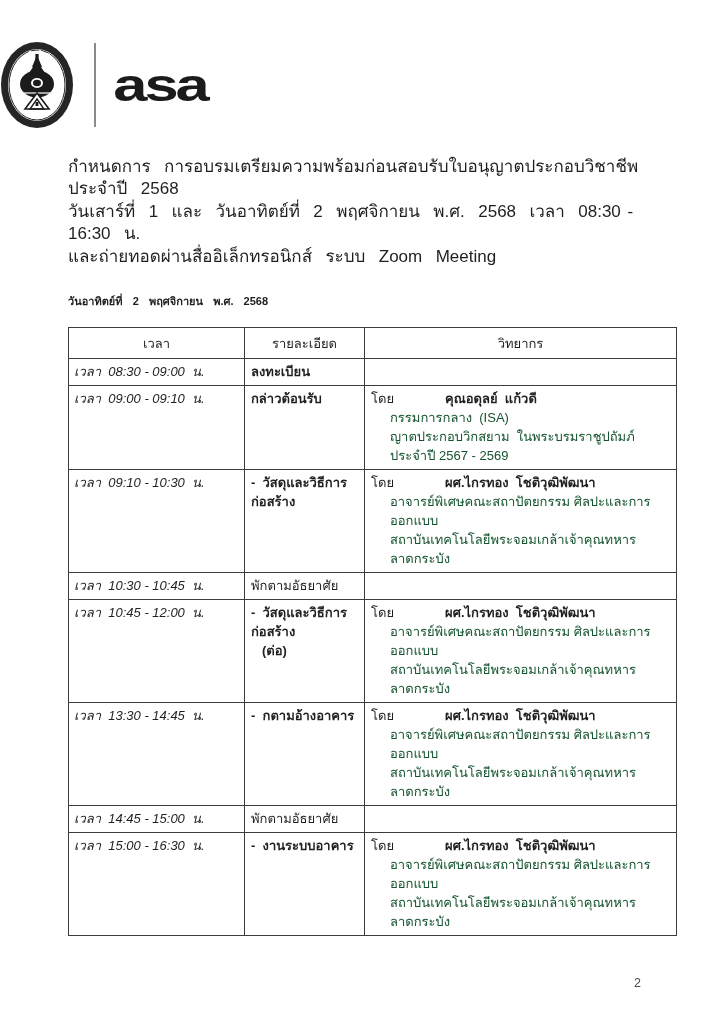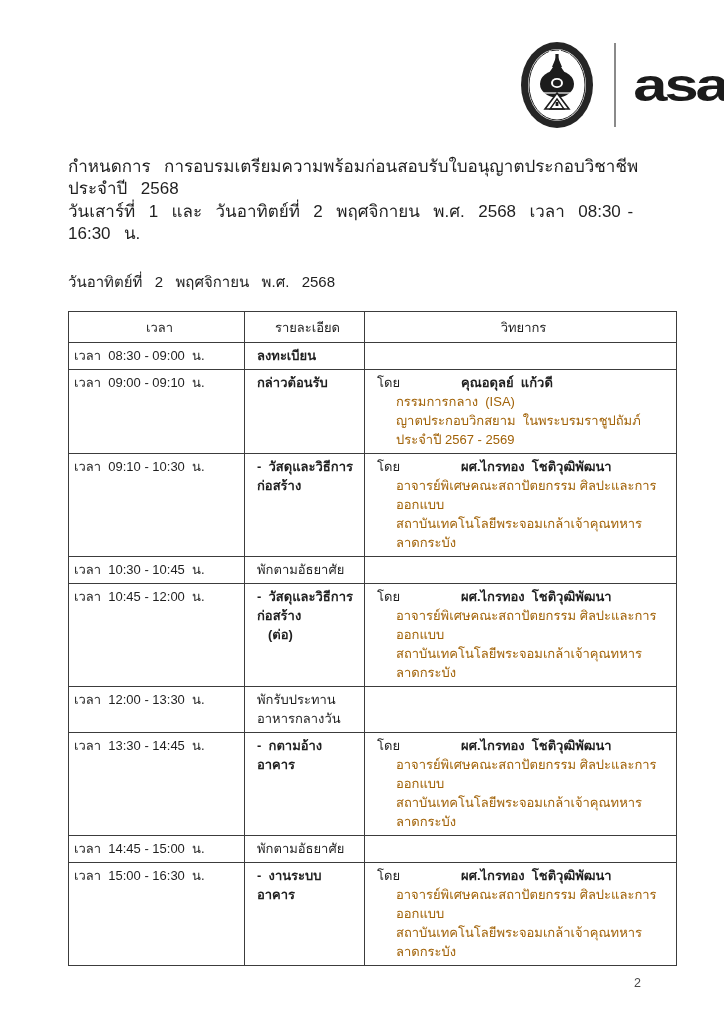--- a/index.html
+++ b/index.html
@@ -4,63 +4,63 @@
 <style>
   * { margin:0; padding:0; box-sizing:border-box; }
   html,body { background:#e9e9e9; }
   body { font-family:"Liberation Sans","DejaVu Sans",sans-serif; }
   .page {
     position:relative; width:724px; height:1024px; margin:0 auto;
     background:#ffffff; color:#1f1f1f; overflow:hidden;
   }
   
   .logo-row {
-    display:flex; justify-content:flex-end; align-items:center;
+    display:flex; justify-content:flex-start; align-items:center;
     padding-top:30px; gap:20px; height:140px;
   }
   .emblem { width:74px; height:88px; }
   .logo-divider { width:2px; height:84px; background:#8a8a8a; }
   .asa-wordmark {
     font-weight:900; font-size:58px; line-height:1; color:#1b1b1b;
     letter-spacing:-3px; transform:scaleY(0.80) scaleX(1.06);
     transform-origin:center; user-select:none;
   }
   
   .doc-header { margin:16px 0 0 68px; width:600px; }
   .hdr-line {
     font-weight:normal; font-size:17px; line-height:22.4px;
     white-space:pre-wrap; word-spacing:2px;
   }
   .day-title {
-    margin:24px 0 0 68px; font-weight:normal; font-size:15px;
+    margin:24px 0 0 68px; font-weight:bold; font-size:11px;
     white-space:pre-wrap; word-spacing:2px;
   }
   
   table.schedule {
     margin:17px 0 0 68px; border-collapse:collapse; table-layout:fixed;
     width:608px; font-size:13px;
   }
   .schedule col.c-time   { width:176px; }
   .schedule col.c-detail { width:120px; }
   .schedule col.c-speaker{ width:312px; }
   .schedule th, .schedule td {
-    border:1px solid #3c3c3c; vertical-align:top; padding:3px 6px 4px 12px;
+    border:1px solid #3c3c3c; vertical-align:top; padding:3px 6px 4px 6px;
   }
   .schedule th {
     font-weight:normal; text-align:center; height:27px; padding-top:5px;
   }
   .schedule td { line-height:19px; }
-  td.time-cell { white-space:pre; padding-left:5px; }
+  td.time-cell { white-space:pre; padding-left:5px;font-style:italic; }
   .detail-line { white-space:pre-wrap; }
   .detail-line.bold { font-weight:bold; }
   .detail-line.indent { padding-left:11px; }
   .speaker-first { white-space:pre; }
-  .speaker-prefix { margin-right:17px; }
+  .speaker-prefix { margin-right:7px; }
   .speaker-name { font-weight:bold;margin-left:44px; }
-  .speaker-sub { margin-left:19px; color:#a16207; white-space:pre-wrap; }
+  .speaker-sub { margin-left:19px; color:#14532d; white-space:pre-wrap; }
   tr.single td { height:26px; }
   
   .page-number {
     position:absolute; left:634px; top:976px;
     font-size:12.5px; color:#4a4a4a;
   }
 </style>
 </head>
 <body>
 
@@ -102,20 +102,21 @@
       <polygon points="37,58 44,68 30,68" fill="none" stroke="#1c1c1c" stroke-width="1.4"></polygon>
       <rect x="35.6" y="61" width="2.8" height="4" fill="#1c1c1c"></rect>
     </svg>
     <div class="logo-divider"></div>
     <div class="asa-wordmark">asa</div>
   </div>
 
   <div class="doc-header">
     <div class="hdr-line">กำหนดการ  การอบรมเตรียมความพร้อมก่อนสอบรับใบอนุญาตประกอบวิชาชีพ  ประจำปี  2568</div>
     <div class="hdr-line">วันเสาร์ที่  1  และ  วันอาทิตย์ที่  2  พฤศจิกายน  พ.ศ.  2568  เวลา  08:30 - 16:30  น.</div>
+    <div class="hdr-line">และถ่ายทอดผ่านสื่ออิเล็กทรอนิกส์  ระบบ  Zoom  Meeting</div>
   </div>
 
   <div class="day-title">วันอาทิตย์ที่  2  พฤศจิกายน  พ.ศ.  2568</div>
 
   <table class="schedule">
     <colgroup>
       <col class="c-time">
         <col class="c-detail">
         <col class="c-speaker">
     </colgroup>
@@ -169,27 +170,20 @@
           <td>
             <div class="detail-line bold">-  วัสดุและวิธีการก่อสร้าง</div>
             <div class="detail-line bold indent">(ต่อ)</div>
           </td>
           <td>
             <div class="speaker-first"><span class="speaker-prefix">โดย</span><span class="speaker-name">ผศ.ไกรทอง  โชติวุฒิพัฒนา</span></div>
             <div class="speaker-sub">อาจารย์พิเศษคณะสถาปัตยกรรม ศิลปะและการออกแบบ</div>
             <div class="speaker-sub">สถาบันเทคโนโลยีพระจอมเกล้าเจ้าคุณทหารลาดกระบัง</div>
           </td>
         </tr>
-        <tr class="single">
-          <td class="time-cell">เวลา  12:00 - 13:30  น.</td>
-          <td>
-            <div class="detail-line">พักรับประทานอาหารกลางวัน</div>
-          </td>
-          <td></td>
-        </tr>
         <tr>
           <td class="time-cell">เวลา  13:30 - 14:45  น.</td>
           <td>
             <div class="detail-line bold">-  กตามอ้างอาคาร</div>
           </td>
           <td>
             <div class="speaker-first"><span class="speaker-prefix">โดย</span><span class="speaker-name">ผศ.ไกรทอง  โชติวุฒิพัฒนา</span></div>
             <div class="speaker-sub">อาจารย์พิเศษคณะสถาปัตยกรรม ศิลปะและการออกแบบ</div>
             <div class="speaker-sub">สถาบันเทคโนโลยีพระจอมเกล้าเจ้าคุณทหารลาดกระบัง</div>
           </td>

